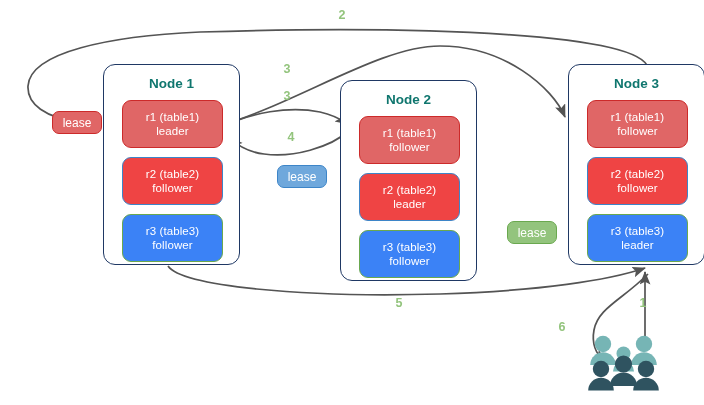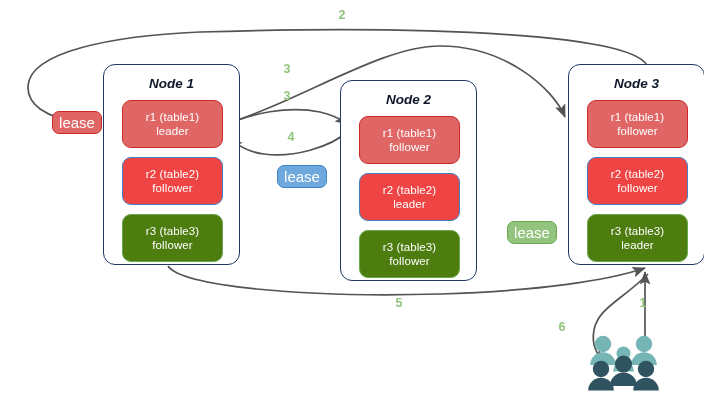--- a/index.html
+++ b/index.html
@@ -31,51 +31,50 @@
     border-radius: 12px;
     background: #ffffff;
   }
   .node-title {
     position: absolute;
     left: 0;
     right: 0;
     text-align: center;
     font-weight: bold;
     font-size: 13.5px;
-    color: #0f172a;
-    font-style: italic;
+    color: #0f766e;
   }
   .replica {
     position: absolute;
     box-sizing: border-box;
     border-radius: 9px;
     display: flex;
     flex-direction: column;
     align-items: center;
     justify-content: center;
     color: #ffffff;
     font-size: 11.5px;
     line-height: 14px;
     text-align: center;
     letter-spacing: 0.1px;
   }
   .replica .ln { display: block; }
   .r-red   { background: #e06666; border: 1.4px solid #cc2a2a; }
   .r-blue  { background: #ef4444; border: 1.4px solid #3d85c8; }
-  .r-green { background: #4d7c0f; border: 1.4px solid #6aa84f; }
+  .r-green { background: #3b82f6; border: 1.4px solid #6aa84f; }
 
   .lease {
     position: absolute;
     box-sizing: border-box;
     border-radius: 7px;
     display: flex;
     align-items: center;
     justify-content: center;
     color: #ffffff;
-    font-size: 15px;
+    font-size: 12px;
   }
   .lease-red   { background: #e06666; border: 1.5px solid #cc2a2a; }
   .lease-blue  { background: #6fa8dc; border: 1.5px solid #3d85c8; }
   .lease-green { background: #93c47d; border: 1.5px solid #6aa84f; }
 
   .step-label {
     position: absolute;
     color: #93c47d;
     font-size: 12.5px;
     font-weight: bold;

